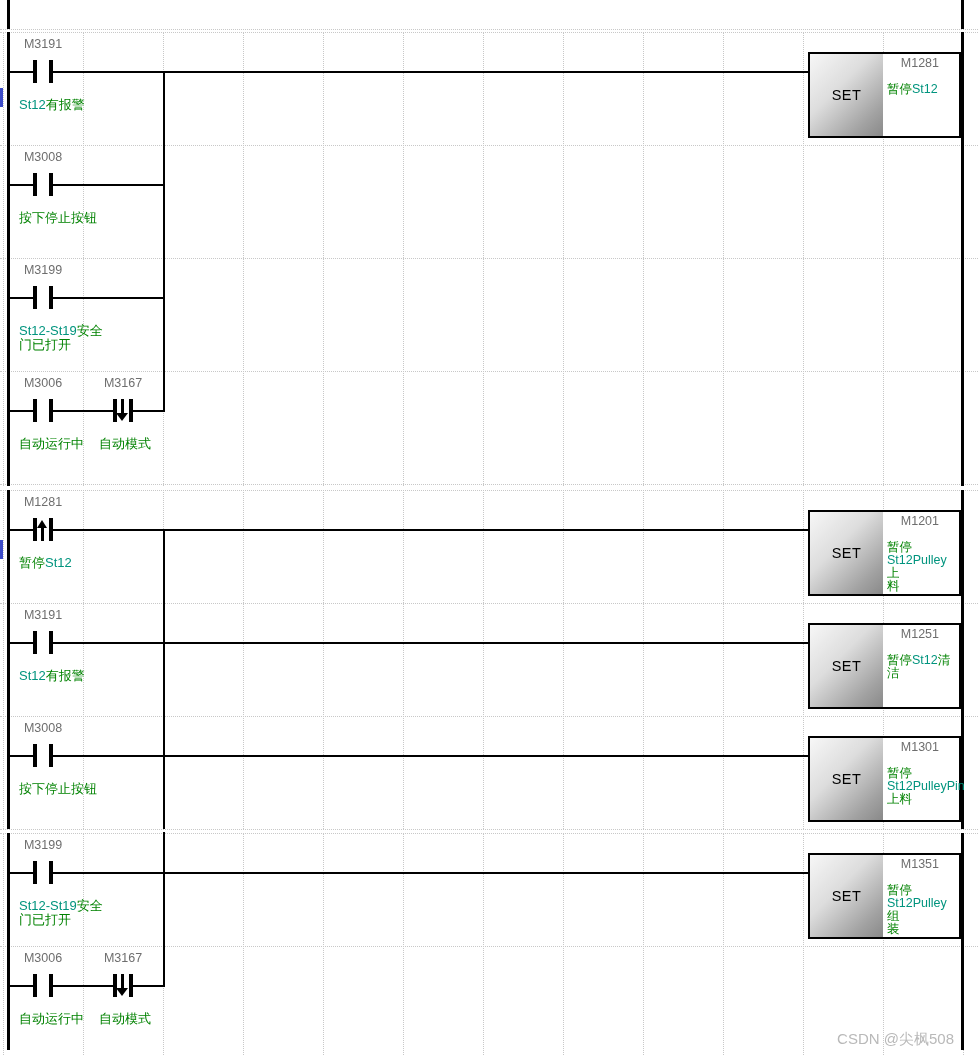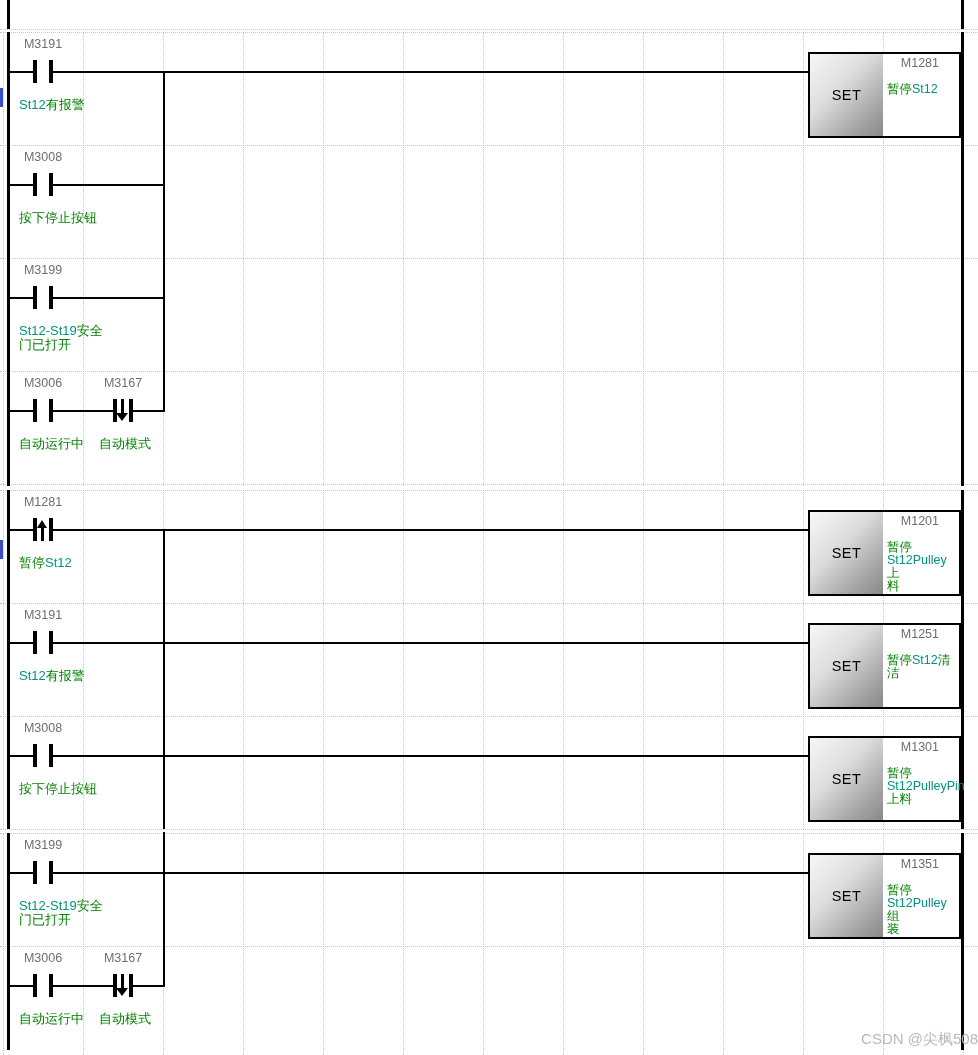--- a/index.html
+++ b/index.html
@@ -223,14 +223,14 @@
       <div class="bar" style="left: 2px;"></div>
       <div class="bar" style="left: 18px;"></div>
       <div class="stem" style="left: 10px; top: 0px; height: 15px;"></div>
       <div class="tri tri-down" style="left: 4.5px; top: 14px;"></div>
     </div>
     <div class="cname" style="left: 92px; top: 952px; width: 62px;">M3167</div>
     <div class="clabel" style="left: 99px; top: 1012px; width: 106px;">自动模式</div>
     <div class="vwire" style="left: 163px; top: 832px; height: 155px;"></div>
     <div class="tick" style="top: 88px;"></div>
     <div class="tick" style="top: 540px;"></div>
-    <div class="watermark" style="right: 0; top: 1030px; text-align: right;">CSDN @尖枫508</div>
+    <div class="watermark" style="right: 24px; top: 1030px; text-align: right;">CSDN @尖枫508</div>
   </div>
 
 </body></html>

